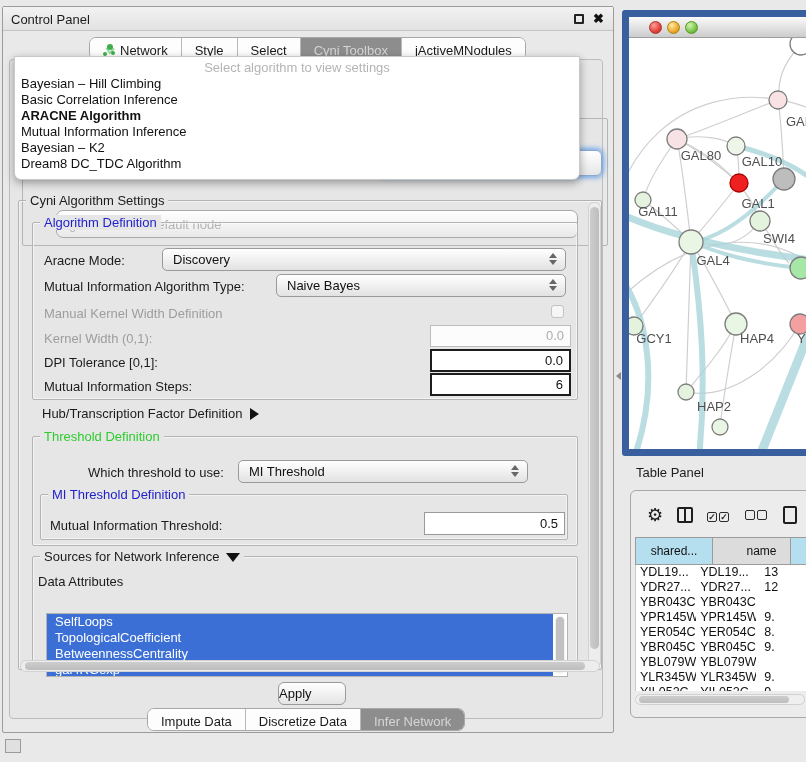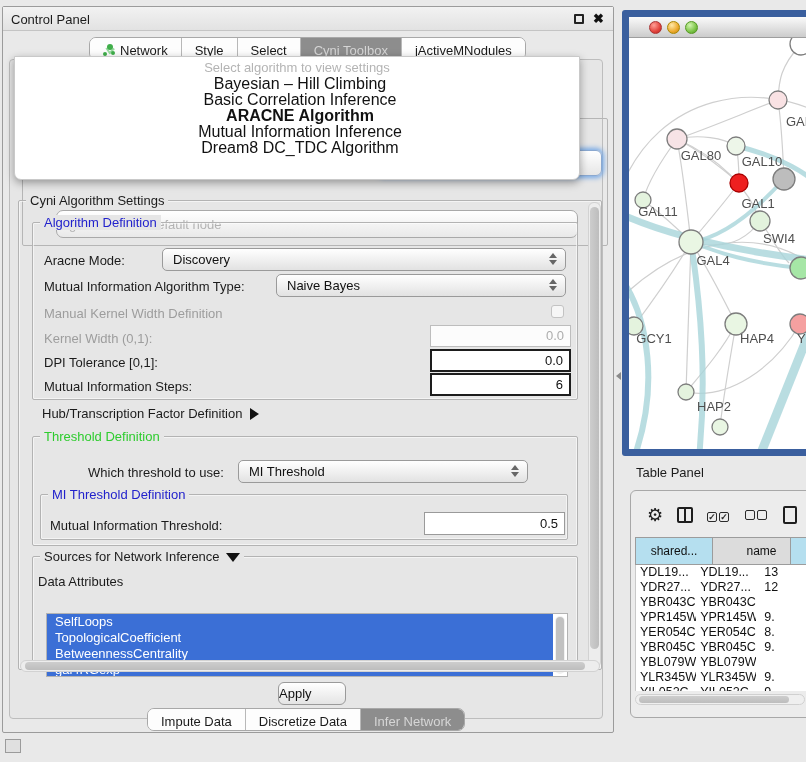--- a/index.html
+++ b/index.html
@@ -45,21 +45,21 @@
     box-shadow:0 0 5px 2px #77a9e6; }
   .hidden-combo2 { position:absolute; left:46px; top:150px; width:522px; height:28px;
     border:1px solid #a9a9a9; border-radius:7px; background:linear-gradient(#fff,#e9e9e9);
     color:#b3b3b3; font-size:13px; line-height:27px; padding-left:12px; overflow:hidden; }
 
   
   .popup { position:absolute; left:12px; top:50px; width:566px; height:124px; background:#fff;
     border:1px solid #c9c9c9; border-radius:0 0 7px 7px;
     box-shadow:0 3px 8px rgba(0,0,0,.35); z-index:30; }
   .popup-placeholder { text-align:center; color:#b4b4b4; font-size:13px; padding-top:3px; height:19px; }
-  .popup-item { font-size:16px; color:#111; height:16px; line-height:16px; padding-left:6px;text-align:center; }
+  .popup-item { font-size:13px; color:#111; height:16px; line-height:16px; padding-left:6px; }
   .popup-item.selected { font-weight:bold; }
 
   
   .groupbox { position:absolute; border:1px solid #b3b3b3; border-radius:2px;
     box-shadow:inset 0 0 0 1px rgba(255,255,255,.55); }
   .group-title { position:absolute; font-size:13px; background:#e6e6e6; padding:0 4px; white-space:nowrap; }
   .t-black { color:#1c1c1c; } .t-blue { color:#2222cc; } .t-green { color:#2ecc2e; }
 
   .lbl { position:absolute; font-size:13px; color:#1b1b1b; white-space:nowrap; }
   .bold { font-weight:normal; }
@@ -295,20 +295,21 @@
         </div>
       </div>
   </div>
 
   <div class="popup" style="left:14px; top:56px;" id="algo-popup">
     <div class="popup-placeholder">Select algorithm to view settings</div>
   <div class="popup-item">Bayesian – Hill Climbing</div>
       <div class="popup-item">Basic Correlation Inference</div>
       <div class="popup-item selected">ARACNE Algorithm</div>
       <div class="popup-item">Mutual Information Inference</div>
+      <div class="popup-item">Bayesian – K2</div>
       <div class="popup-item">Dream8 DC_TDC Algorithm</div>
     </div>
 
   <div class="mini-square"></div>
 
   <div class="split-arrow"></div>
 
   <div class="net-window">
     <div class="net-titlebar">
       <div class="light light-red"></div>

